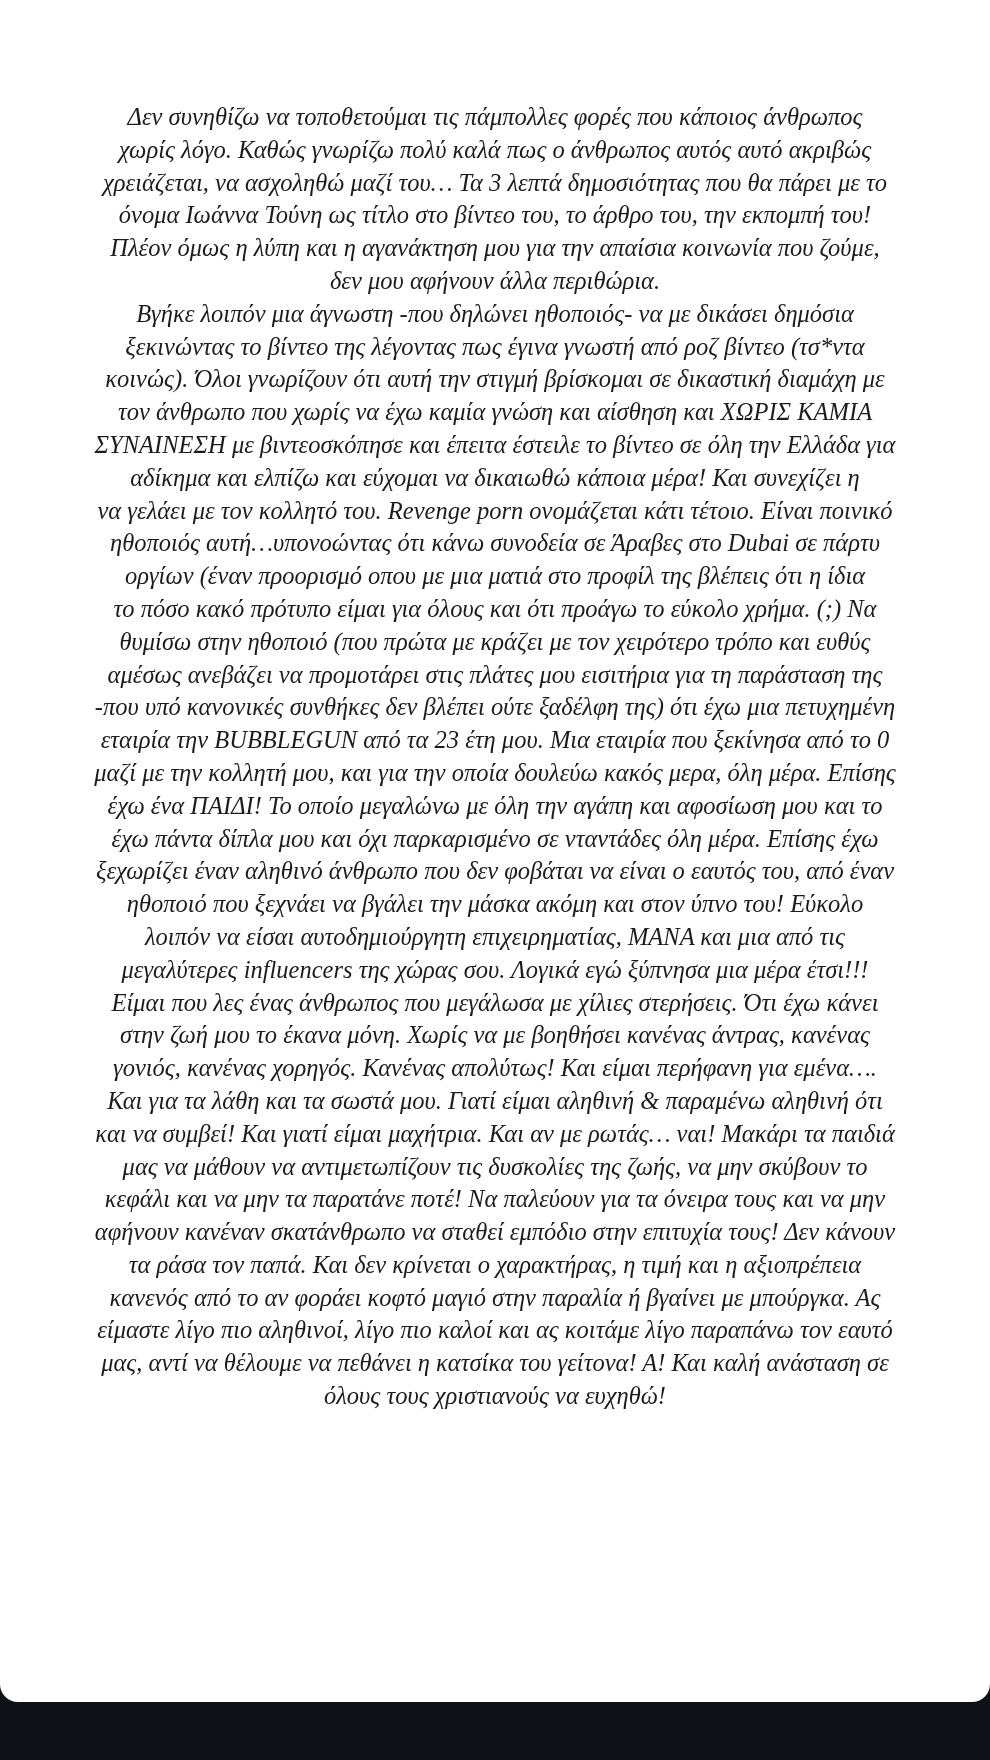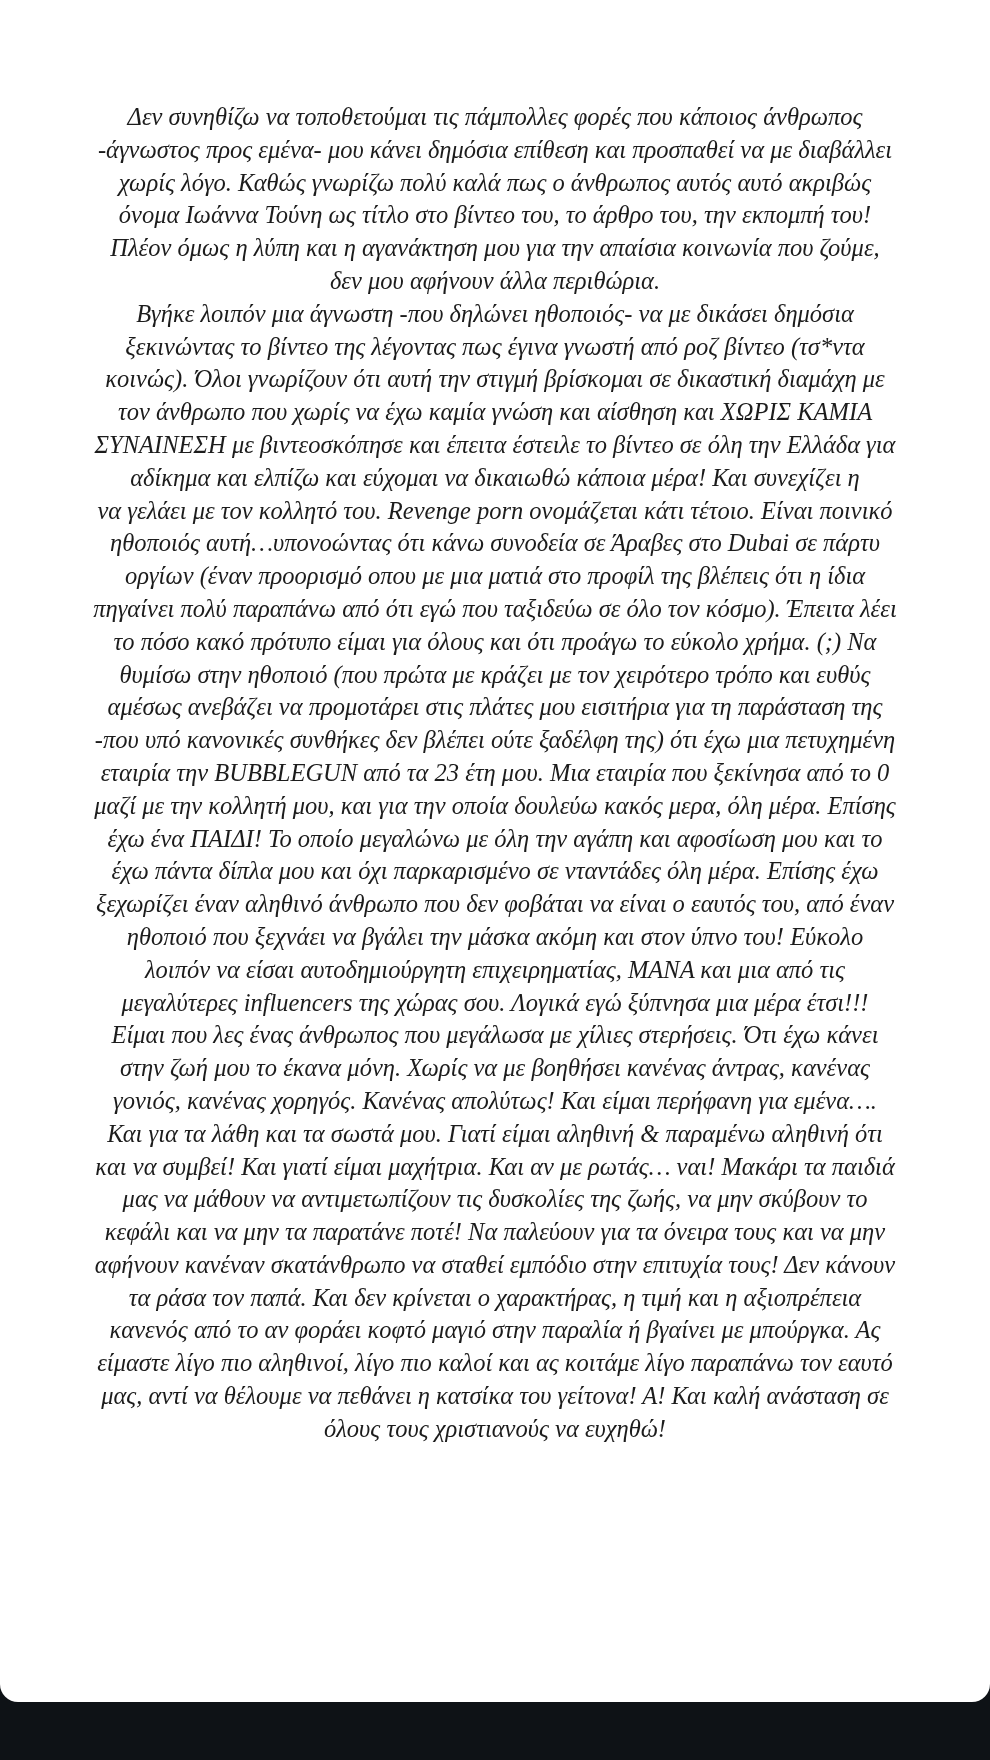--- a/index.html
+++ b/index.html
@@ -39,35 +39,34 @@
     height: 58px;
     background: #0e1216;
   }
 </style>
 </head>
 <body>
 
 <div class="card">
   <div class="letter">
       <div class="line">Δεν συνηθίζω να τοποθετούμαι τις πάμπολλες φορές που κάποιος άνθρωπος</div>
-      <div class="line">-άγνωστος προς εμένα- μου κάνει δημόσια επίθεση και προσπαθεί να με διαβάλλει</div>
       <div class="line">χωρίς λόγο. Καθώς γνωρίζω πολύ καλά πως ο άνθρωπος αυτός αυτό ακριβώς</div>
+      <div class="line">χρειάζεται, να ασχοληθώ μαζί του… Τα 3 λεπτά δημοσιότητας που θα πάρει με το</div>
       <div class="line">όνομα Ιωάννα Τούνη ως τίτλο στο βίντεο του, το άρθρο του, την εκπομπή του!</div>
       <div class="line">Πλέον όμως η λύπη και η αγανάκτηση μου για την απαίσια κοινωνία που ζούμε,</div>
       <div class="line">δεν μου αφήνουν άλλα περιθώρια.</div>
       <div class="line">Βγήκε λοιπόν μια άγνωστη -που δηλώνει ηθοποιός- να με δικάσει δημόσια</div>
       <div class="line">ξεκινώντας το βίντεο της λέγοντας πως έγινα γνωστή από ροζ βίντεο (τσ*ντα</div>
       <div class="line">κοινώς). Όλοι γνωρίζουν ότι αυτή την στιγμή βρίσκομαι σε δικαστική διαμάχη με</div>
       <div class="line">τον άνθρωπο που χωρίς να έχω καμία γνώση και αίσθηση και ΧΩΡΙΣ ΚΑΜΙΑ</div>
       <div class="line">ΣΥΝΑΙΝΕΣΗ με βιντεοσκόπησε και έπειτα έστειλε το βίντεο σε όλη την Ελλάδα για</div>
       <div class="line">αδίκημα και ελπίζω και εύχομαι να δικαιωθώ κάποια μέρα! Και συνεχίζει η</div>
       <div class="line">να γελάει με τον κολλητό του. Revenge porn ονομάζεται κάτι τέτοιο. Είναι ποινικό</div>
       <div class="line">ηθοποιός αυτή…υπονοώντας ότι κάνω συνοδεία σε Άραβες στο Dubai σε πάρτυ</div>
       <div class="line">οργίων (έναν προορισμό οπου με μια ματιά στο προφίλ της βλέπεις ότι η ίδια</div>
-      <div class="line">πηγαίνει πολύ παραπάνω από ότι εγώ που ταξιδεύω σε όλο τον κόσμο). Έπειτα λέει</div>
       <div class="line">το πόσο κακό πρότυπο είμαι για όλους και ότι προάγω το εύκολο χρήμα. (;) Να</div>
       <div class="line">θυμίσω στην ηθοποιό (που πρώτα με κράζει με τον χειρότερο τρόπο και ευθύς</div>
       <div class="line">αμέσως ανεβάζει να προμοτάρει στις πλάτες μου εισιτήρια για τη παράσταση της</div>
       <div class="line">-που υπό κανονικές συνθήκες δεν βλέπει ούτε ξαδέλφη της) ότι έχω μια πετυχημένη</div>
       <div class="line">εταιρία την BUBBLEGUN από τα 23 έτη μου. Μια εταιρία που ξεκίνησα από το 0</div>
       <div class="line">μαζί με την κολλητή μου, και για την οποία δουλεύω κακός μερα, όλη μέρα. Επίσης</div>
       <div class="line">έχω ένα ΠΑΙΔΙ! Το οποίο μεγαλώνω με όλη την αγάπη και αφοσίωση μου και το</div>
       <div class="line">έχω πάντα δίπλα μου και όχι παρκαρισμένο σε νταντάδες όλη μέρα. Επίσης έχω</div>
       <div class="line">ξεχωρίζει έναν αληθινό άνθρωπο που δεν φοβάται να είναι ο εαυτός του, από έναν</div>
       <div class="line">ηθοποιό που ξεχνάει να βγάλει την μάσκα ακόμη και στον ύπνο του! Εύκολο</div>

